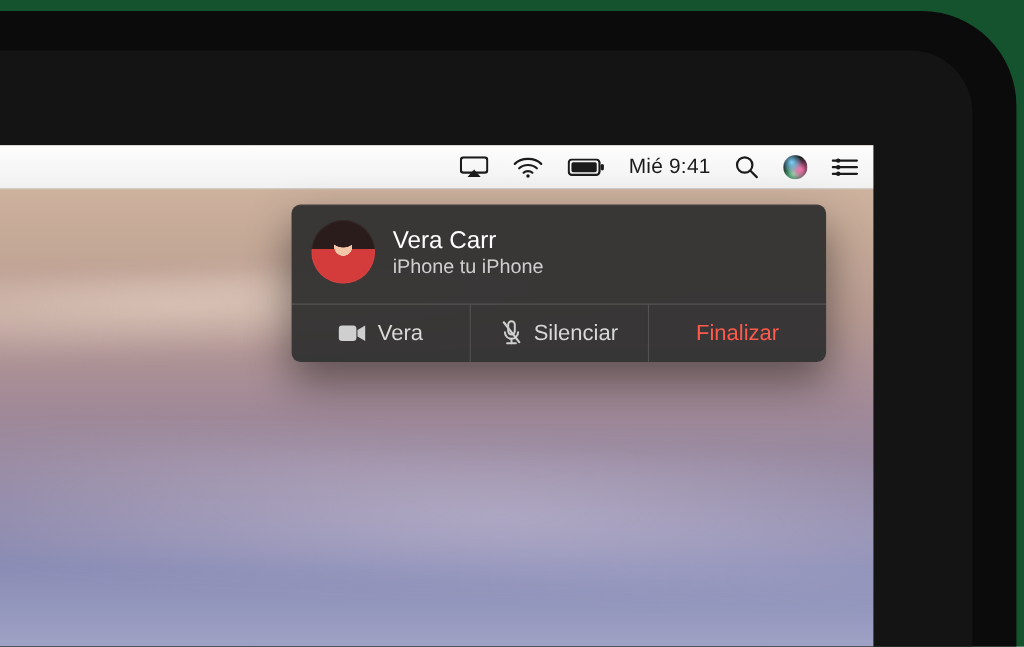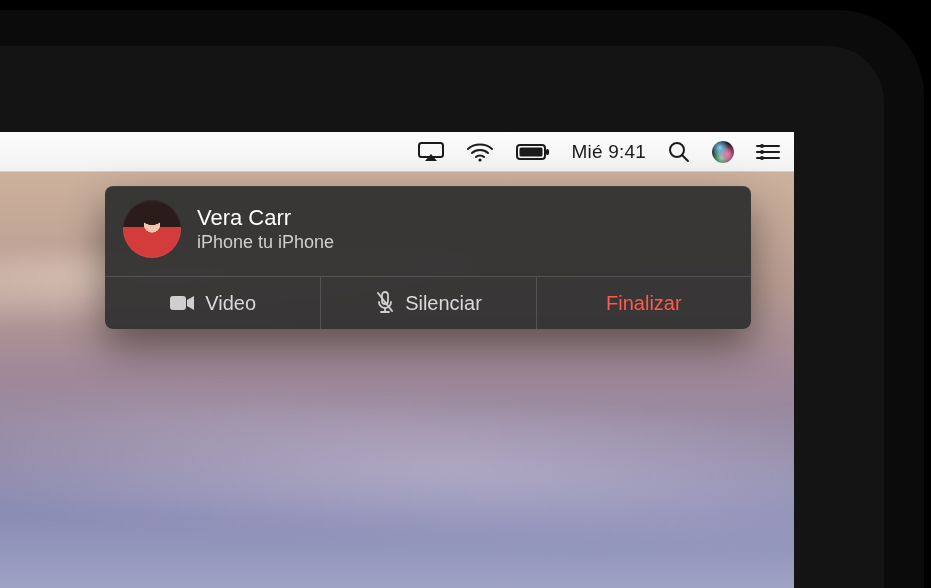--- a/index.html
+++ b/index.html
@@ -2,21 +2,21 @@
 <html><head>
   <meta charset="utf-8">
   <style>
     * { margin: 0; padding: 0; box-sizing: border-box; }
     html, body { width: 931px; height: 588px; overflow: hidden; font-family: -apple-system, "Helvetica Neue", Arial, sans-serif; }
 
     
     .frame {
       position: relative;
       width: 931px; height: 588px;
-      background: #000000;
+      background: #14532d;
     }
     .bezel {
       position: absolute;
       top: 10px; left: 0; right: 7px; bottom: 0;
       background: #0b0b0b;
       border-top-right-radius: 86px;
       overflow: hidden;
     }
     .bezel-inner {
       position: absolute;
@@ -98,21 +98,21 @@
         radial-gradient(circle at 45% 75%, #6fffb0 0%, rgba(111,255,176,0) 55%),
         #111;
       box-shadow: inset 0 0 1px rgba(255,255,255,0.6);
     }
 
     
     .call-panel {
       position: absolute;
       top: 54px;        
       right: 43px;      
-      width: 646px;
+      width: 486px;
       background: rgba(48,48,48,0.94);
       border-radius: 8px;
       box-shadow: 0 18px 40px rgba(0,0,0,0.45), 0 1px 0 rgba(255,255,255,0.05) inset;
       color: #e9e9e9;
       overflow: hidden;
     }
     .call-header {
       display: flex; align-items: center;
       gap: 16px;
       padding: 14px 18px 18px 18px;
@@ -216,21 +216,21 @@
             </div>
           </div>
           <div class="call-actions">
             <div class="btn">
               <span>
                 <svg width="26" height="18" viewBox="0 0 26 18" fill="none" aria-hidden="true">
                   <rect x="1" y="2" width="16" height="14" rx="3" fill="#cfcfcf"></rect>
                   <path d="M18 6 L25 2 V16 L18 12 Z" fill="#cfcfcf"></path>
                 </svg>
               </span>
-              <span>Video</span>
+              <span>Vera</span>
             </div>
             <div class="btn">
               <span>
                 <svg width="20" height="24" viewBox="0 0 20 24" fill="none" aria-hidden="true">
                   <rect x="7" y="1" width="6" height="12" rx="3" fill="none" stroke="#cfcfcf" stroke-width="1.8"></rect>
                   <path d="M4 11c0 3.3 2.7 6 6 6s6-2.7 6-6" stroke="#cfcfcf" stroke-width="1.8" fill="none" stroke-linecap="round"></path>
                   <line x1="10" y1="17" x2="10" y2="21" stroke="#cfcfcf" stroke-width="1.8" stroke-linecap="round"></line>
                   <line x1="6" y1="21" x2="14" y2="21" stroke="#cfcfcf" stroke-width="1.8" stroke-linecap="round"></line>
                   <line x1="3" y1="2" x2="17" y2="20" stroke="#cfcfcf" stroke-width="2" stroke-linecap="round"></line>
                 </svg>

